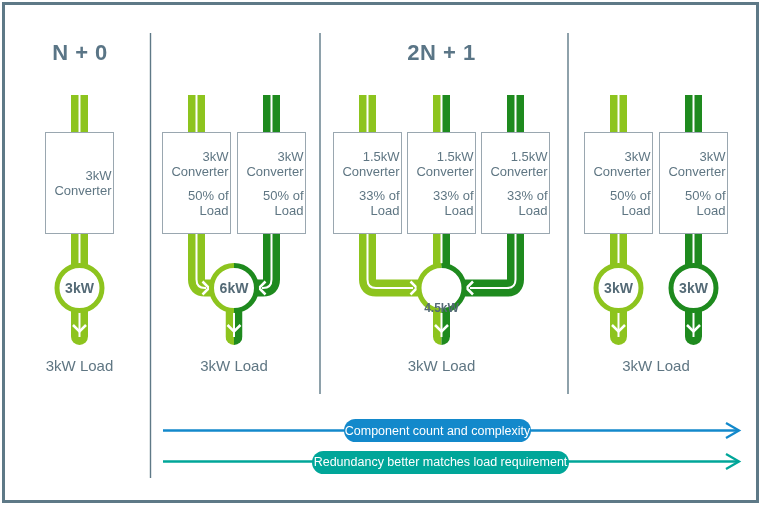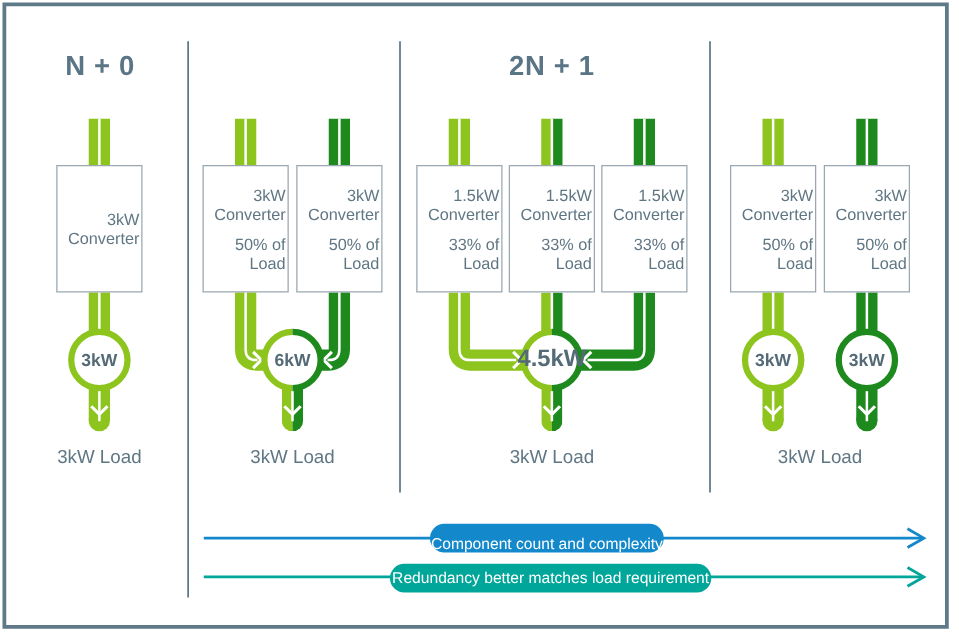--- a/index.html
+++ b/index.html
@@ -20,31 +20,31 @@
     position:absolute; top:132px; width:69px; height:102px; box-sizing:border-box;
     border:1.5px solid #9AA7B0; background:#ffffff;
     display:flex; flex-direction:column; justify-content:center; align-items:center;
     gap:9px; text-align:right;
   }
   .box p{margin:0; font-size:13px; line-height:15px; color:#5F7683; width:64px;}
   .circle-label{
     position:absolute; top:280px; width:60px; text-align:center;
     font-weight:700; color:#546A76; font-size:14px; line-height:16px;
   }
-  .circle-label.small{font-size:19px;}
+  .circle-label.small{font-size:12px;margin-top:20px;}
   .load-label{
     position:absolute; top:357px; width:110px; text-align:center;
     font-size:15px; color:#5F7683;
   }
   .pill{
     position:absolute; height:23px; border-radius:12px; box-sizing:border-box;
     display:flex; align-items:center; justify-content:center;
     color:#ffffff; font-size:12.5px; white-space:nowrap;
   }
-  .pill-blue{background:#1389CB; left:344px; top:419px; width:187px;align-items:flex-end;}
+  .pill-blue{background:#1389CB; left:344px; top:419px; width:187px;}
   .pill-teal{background:#00A699; left:312px; top:450.5px; width:257px;}
 </style>
 </head>
 <body>
 
 <div class="canvas">
 
   <svg class="art" width="767" height="511" viewBox="0 0 767 511">
     <defs>
       <clipPath id="clipC2">

